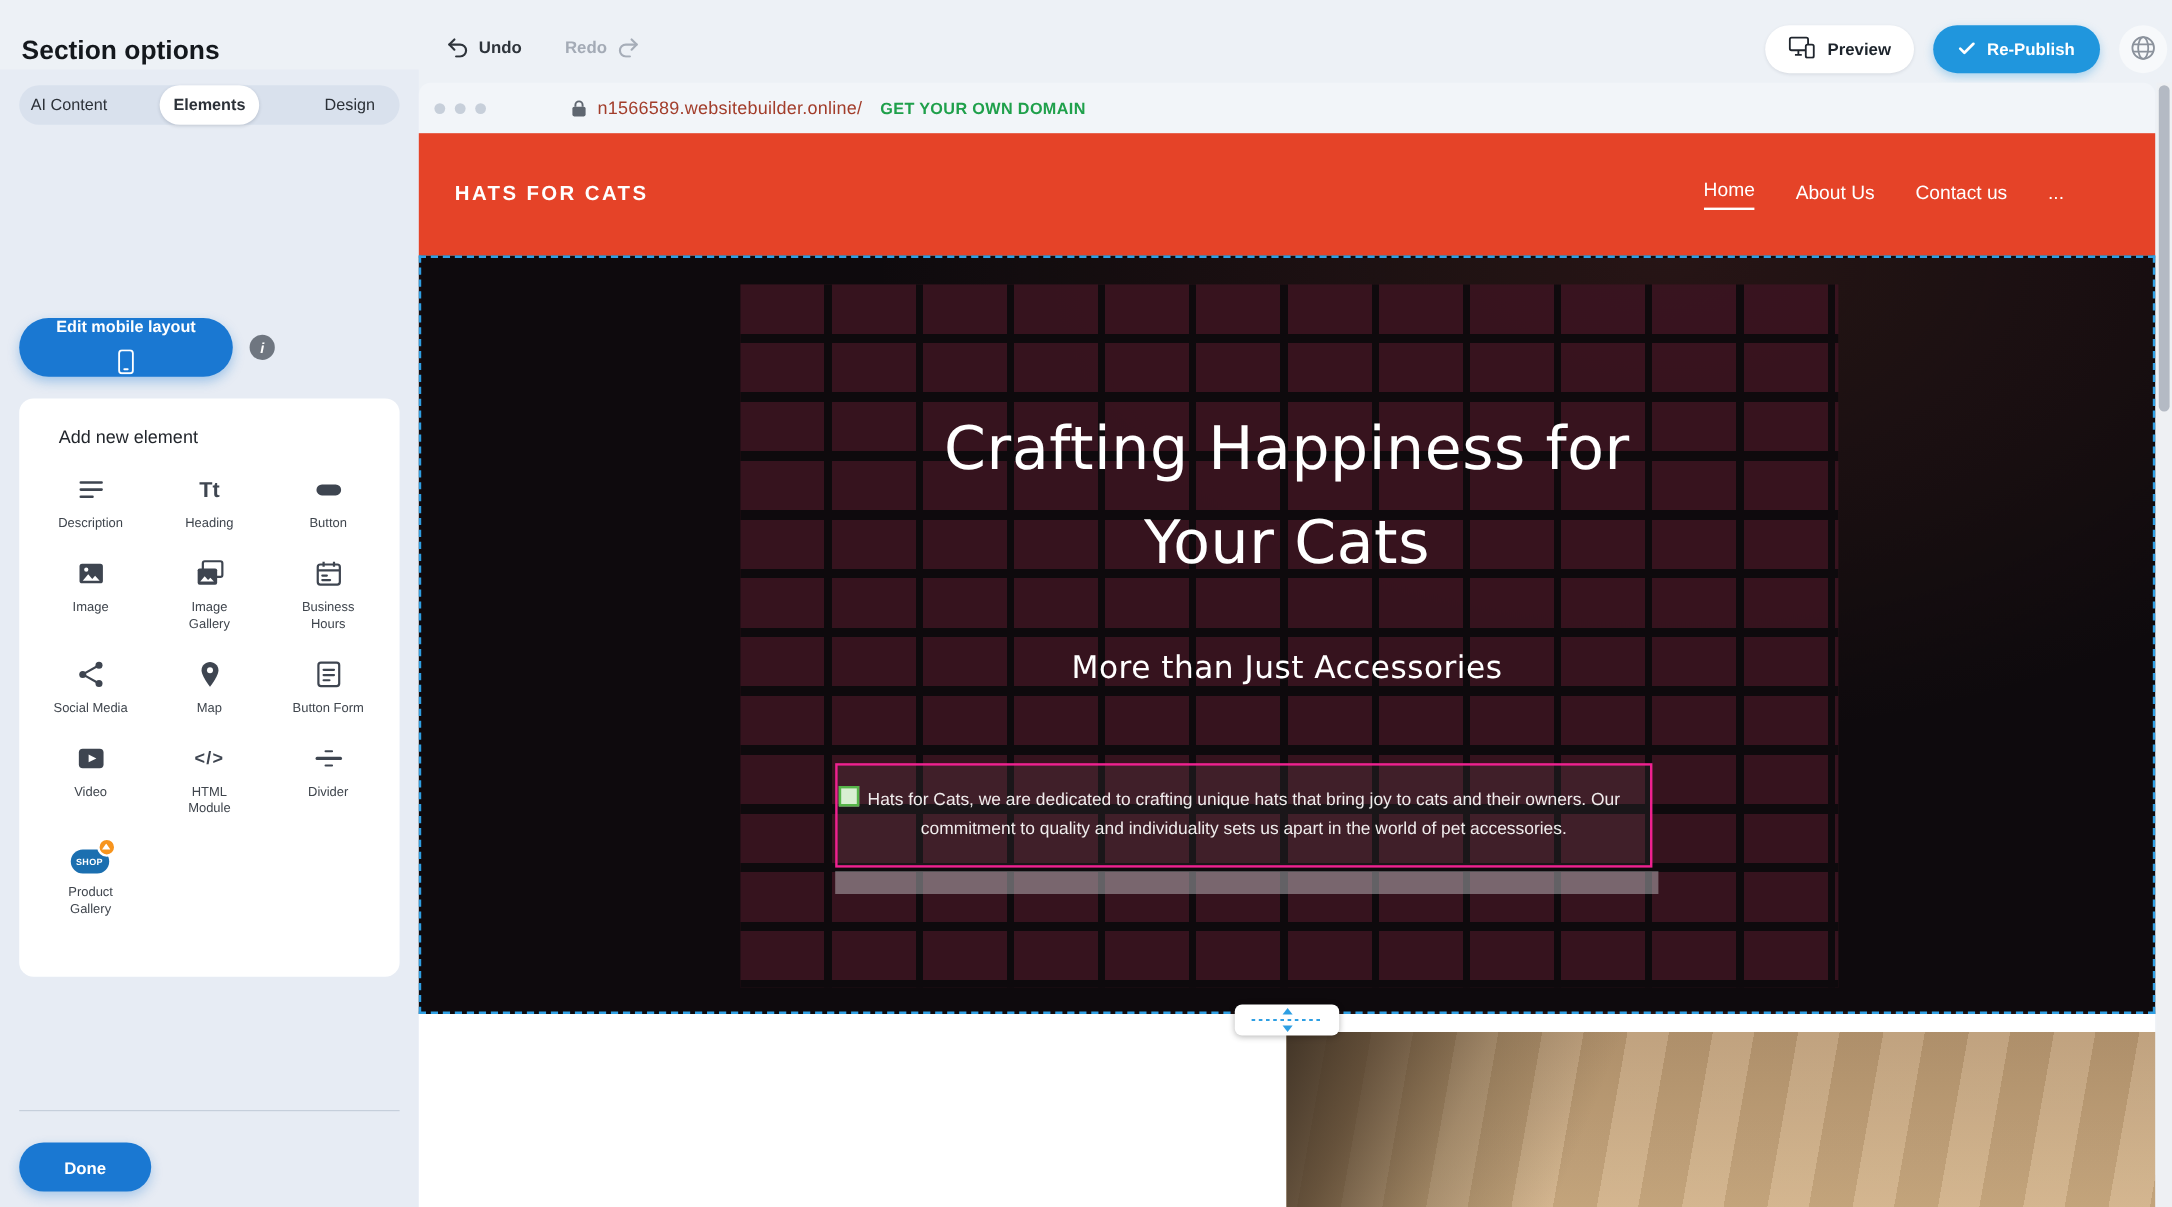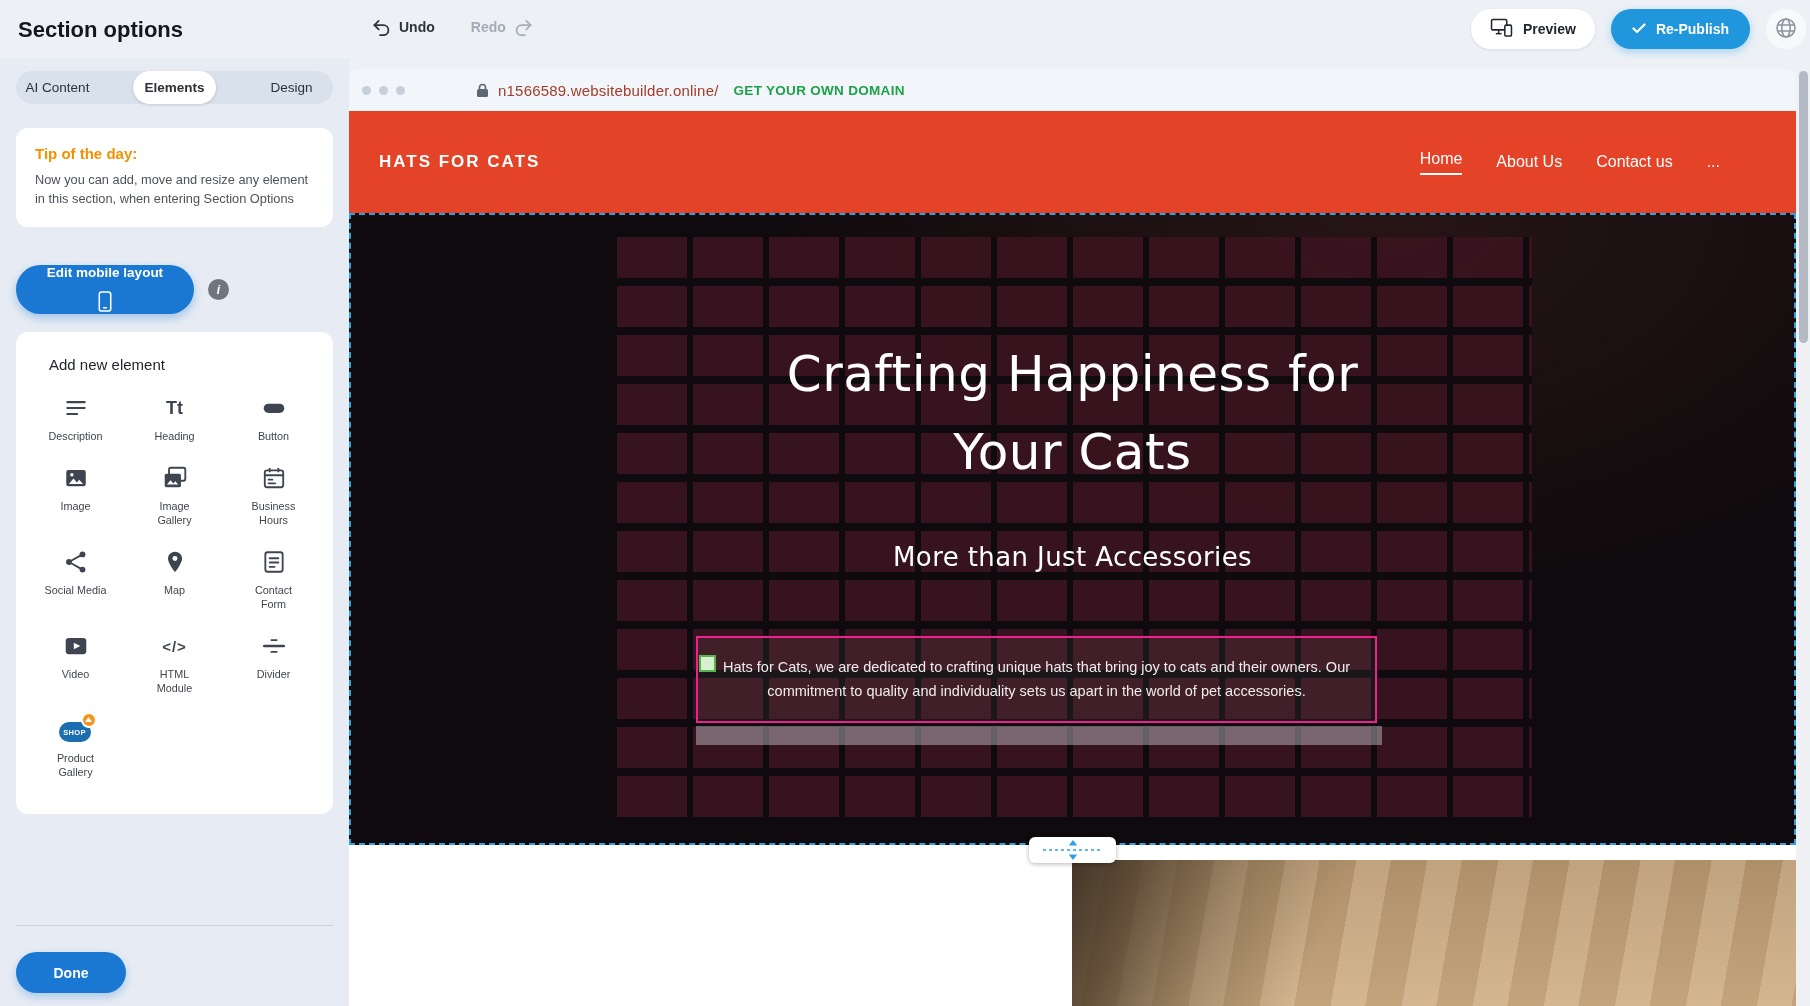--- a/index.html
+++ b/index.html
@@ -1,21 +1,21 @@
 <!DOCTYPE html>
 <html style="--accent-blue: #1a78d2; --publish-blue: #2096dd; --site-red: #e54328; --selection-blue: #2f9fe3; --selection-pink: #ef2190; --handle-green: #57b54a; --tip-orange: #f29100; --domain-green: #1fa04b; --url-red: #a23d2b;"><head>
 <meta charset="utf-8">
 <style>
   * { margin:0; padding:0; box-sizing:border-box; }
   html,body { width:1810px; height:1006px; }
   body { font-family:"Liberation Sans", sans-serif; background:#edf1f6; overflow:hidden; }
   .app { position:relative; width:1810px; height:1006px; background:#edf1f6; overflow:hidden; }
 
   
-  .topbar { position:absolute; top:0; left:0; width:100%; height:58px; }
+  .topbar { position:absolute; top:12px; left:0; width:100%; height:58px; }
   .page-title { position:absolute; left:18px; top:17px; font-size:22px; font-weight:700; color:#14181d; }
   .history { position:absolute; left:372px; top:0; height:58px; display:flex; align-items:center; gap:36px; }
   .hist-btn { display:flex; align-items:flex-start; gap:8px; font-size:14px; font-weight:700; color:#2e343b;
               background:none; border:none; cursor:pointer; font-family:inherit; }
   .hist-btn.disabled { color:#a4abb6; cursor:default; }
   .topbar-right { position:absolute; right:4px; top:9px; display:flex; align-items:center; gap:16px; }
   .preview-btn { height:40px; padding:0 19px; border-radius:21px; background:#fff; border:none; cursor:pointer;
                  display:flex; align-items:center; gap:10px; font-size:14px; font-weight:600; color:#1d242c;
                  font-family:inherit; box-shadow:0 1px 3px rgba(20,30,45,.10);text-align:center; }
   .republish-btn { height:40px; padding:0 21px; border-radius:21px; border:none; cursor:pointer;
@@ -177,24 +177,20 @@
     </div>
   </header>
 
   <aside class="sidebar">
     <div class="tabs">
       <button class="tab">AI Content</button>
       <button class="tab active">Elements</button>
       <button class="tab">Design</button>
     </div>
 
-    <div class="tip-card">
-      <div class="tip-title">Tip of the day:</div>
-      <div class="tip-body">Now you can add, move and resize any element in this section, when entering Section Options</div>
-    </div>
 
     <button class="edit-mobile">
       <span>Edit mobile layout</span>
       <span>
         <svg width="14" height="21" viewBox="0 0 14 22" fill="none" stroke="#fff" stroke-width="1.6">
             <rect x="1" y="1" width="12" height="20" rx="2.5"></rect>
             <path d="M5.5 17.5h3" stroke-linecap="round"></path>
           </svg>
       </span>
     </button>
@@ -284,21 +280,21 @@
           <span class="el-label">Map</span>
         </div>
 
         <div class="el-cell">
           <span class="el-icon">
             <svg width="26" height="26" viewBox="0 0 24 24" fill="none" stroke="#3e4550" stroke-width="1.7">
                 <rect x="4" y="3" width="16" height="18" rx="2"></rect>
                 <path d="M8 8.5h8M8 12.5h8M8 16.5h4.5" stroke-linecap="round"></path>
               </svg>
           </span>
-          <span class="el-label">Contact Form</span>
+          <span class="el-label">Button Form</span>
         </div>
 
         <div class="el-cell">
           <span class="el-icon">
             <svg width="26" height="26" viewBox="0 0 24 24">
                 <rect x="2.5" y="4.5" width="19" height="15" rx="3" fill="#3e4550"></rect>
                 <path d="M10 9l6 3-6 3z" fill="#fff"></path>
               </svg>
           </span>
           <span class="el-label">Video</span>

